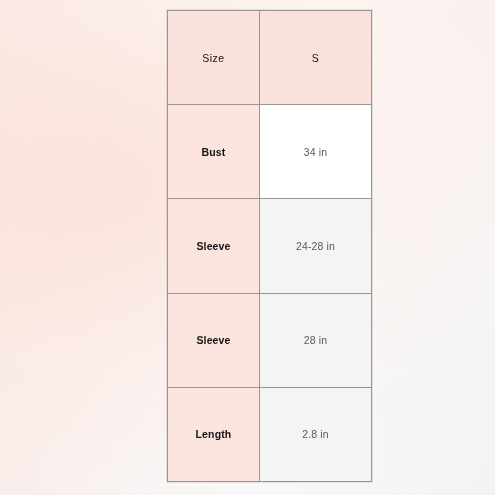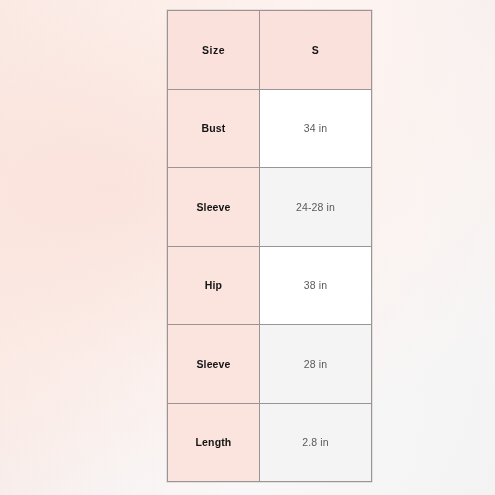--- a/index.html
+++ b/index.html
@@ -73,21 +73,21 @@
     width: 103px;
     color: #5a5a5a;
     font-weight: normal;
     font-size: 10.5px;
     letter-spacing: 0.2px;
   }
   tr.header-row td.label-cell,
   tr.header-row td.value-cell {
     background: #fbe1dc;
     color: #141414;
-    font-weight: bold;
+    font-weight: normal;
     letter-spacing: 0.5px;
   }
   td.value-white { background: #ffffff; }
   td.value-grey  { background: #f4f4f4; margin-left: 8px; }
 </style>
 </head>
 <body>
 
 <div id="backdrop"></div>
 <div id="backdrop-soft"></div>
@@ -102,24 +102,20 @@
         </tr>
         <tr class="data-row">
           <td class="label-cell">Bust</td>
           <td class="value-cell value-white">34 in</td>
         </tr>
         <tr class="data-row">
           <td class="label-cell">Sleeve</td>
           <td class="value-cell value-grey">24-28 in</td>
         </tr>
         <tr class="data-row">
-          <td class="label-cell">Hip</td>
-          <td class="value-cell value-white">38 in</td>
-        </tr>
-        <tr class="data-row">
           <td class="label-cell">Sleeve</td>
           <td class="value-cell value-grey">28 in</td>
         </tr>
         <tr class="data-row">
           <td class="label-cell">Length</td>
           <td class="value-cell value-grey">2.8 in</td>
         </tr>
       </tbody>
   </table>
 </div>

